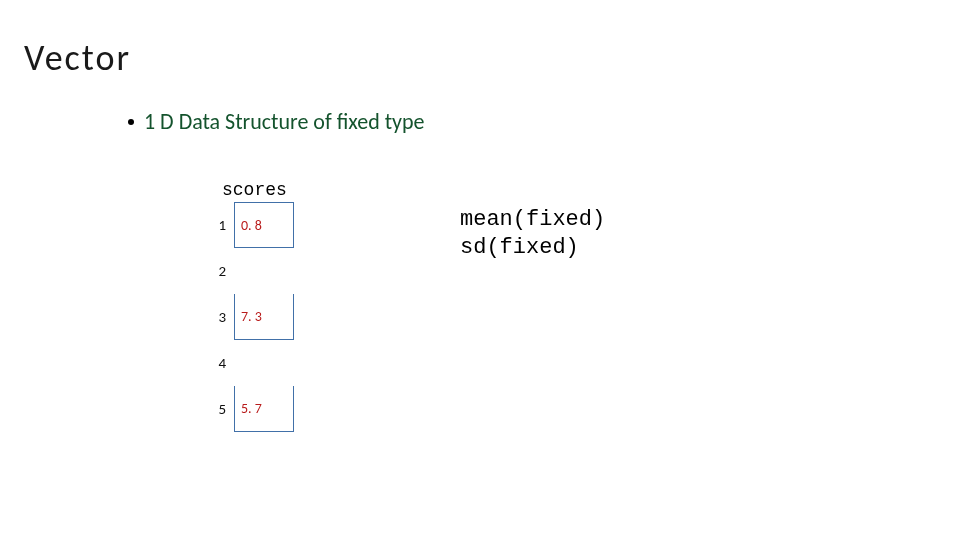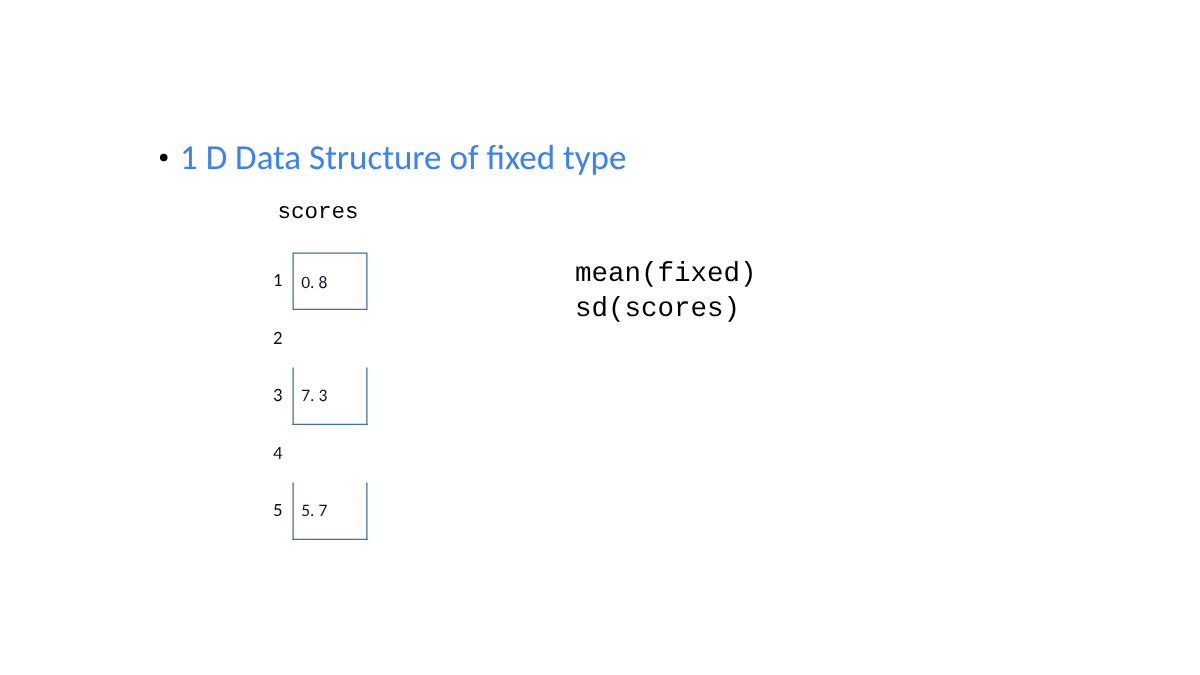--- a/index.html
+++ b/index.html
@@ -22,38 +22,38 @@
     top: 36px;
     font-size: 36px;
     letter-spacing: 2px;
     font-weight: 400;
     color: #1a1a1a;
   }
   .bullet {
     position: absolute;
     left: 128px;
     top: 108px;
-    font-size: 28px;
-    color: #3b82f6;
+    font-size: 22px;
+    color: #14532d;
   }
   .bullet .dot {
     display: inline-block;
     width: 6px;
     height: 6px;
     background: #000;
     border-radius: 50%;
     vertical-align: middle;
     margin-right: 10px;
     position: relative;
     top: -2px;
   }
   .vector-label {
     position: absolute;
     left: 222px;
-    top: 160px;
+    top: 180px;
     font-family: "Courier New", Courier, monospace;
     font-size: 18px;
     color: #000;
   }
   .vector-table {
     position: absolute;
     left: 202px;
     top: 202px;
   }
   .vrow {
@@ -72,21 +72,21 @@
   }
   .vcell {
     width: 52px;
     border: 1.5px solid #4170a8;
     border-top-width: 1.5px;
     display: flex;
     align-items: center;
     justify-content: flex-start;
     padding-left: 6px;
     font-size: 14px;
-    color: #0f172a;
+    color: #b91c1c;
     background: #fff;
   }
   .vrow + .vrow .vcell {
     border-top: none;
   }
   .code-block {
     position: absolute;
     left: 460px;
     top: 206px;
     font-family: "Courier New", Courier, monospace;
@@ -94,20 +94,21 @@
     line-height: 1.25;
     color: #000;
     white-space: pre;
   }
 </style>
 </head>
 <body>
 
 <div class="slide">
 
+  <div class="title">Vector</div>
 
   <div class="bullet">
     <span class="dot"></span><span>1 D Data Structure of fixed type</span>
   </div>
 
   <div class="vector-label">scores</div>
 
   <div class="vector-table">
     <div class="vrow">
       <div class="vindex">1</div>
@@ -123,15 +124,15 @@
     <div class="vrow">
       <div class="vindex">4</div>
     </div>
     <div class="vrow">
       <div class="vindex">5</div>
       <div class="vcell">5. 7</div>
     </div>
   </div>
 
   <div class="code-block"><span>mean(fixed)</span>
-<span>sd(scores)</span></div>
+<span>sd(fixed)</span></div>
 
 </div>
 
 </body></html>

